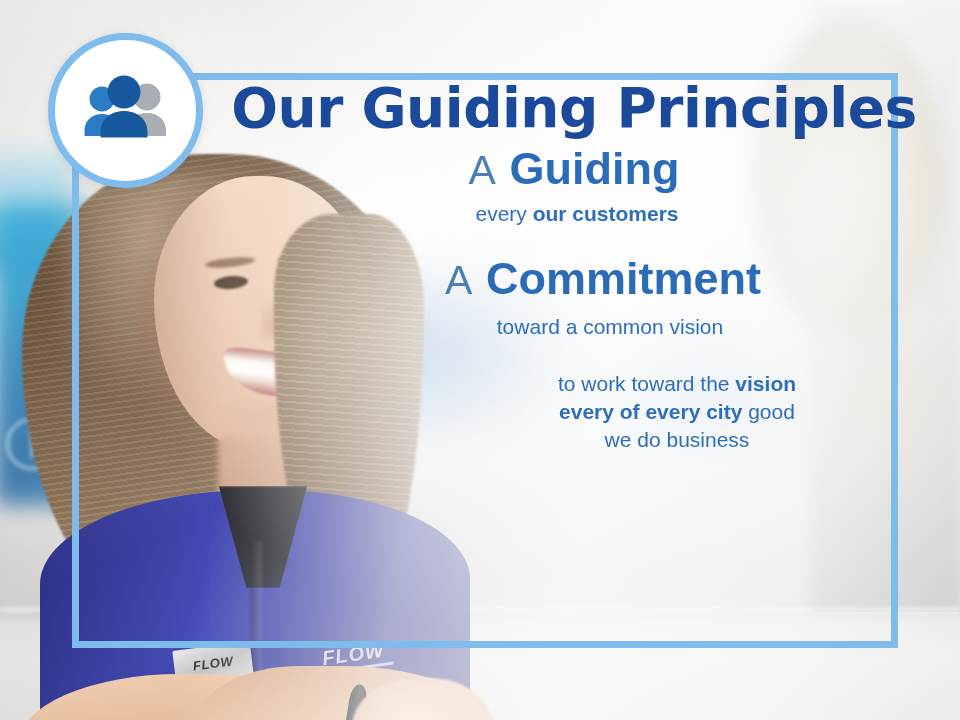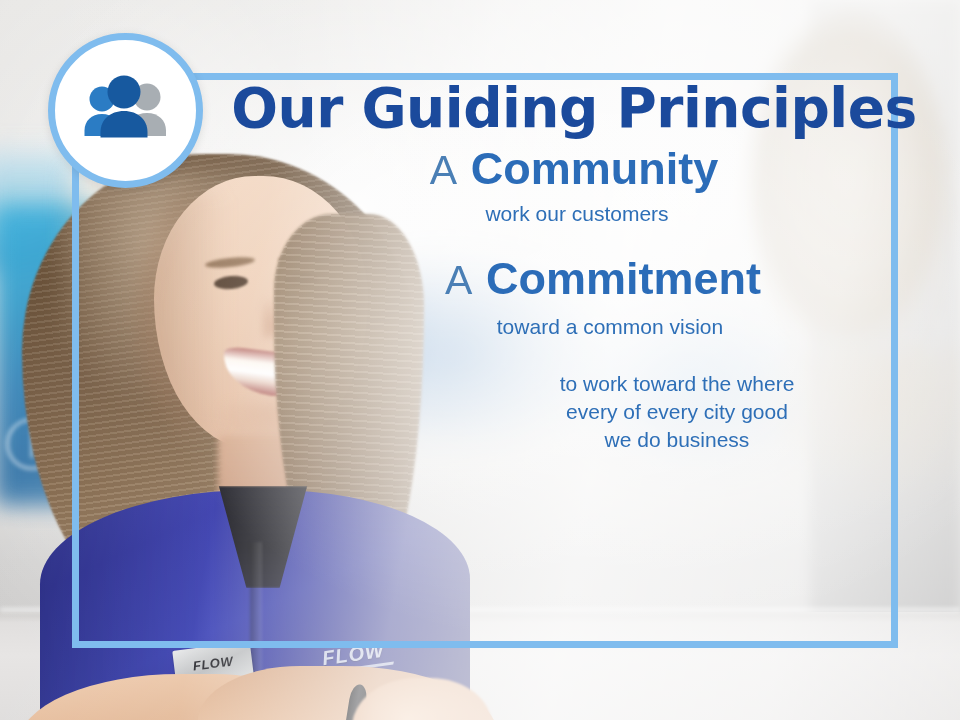--- a/index.html
+++ b/index.html
@@ -313,21 +313,21 @@
     font-size:41px;
     color:#4a7fb5;
     letter-spacing:1px;
   }
   .p-sub{
     font-size:21px;
     line-height:1.32;
     font-weight:normal;
     color:#2e6fb7;
   }
-  .p-sub b{font-weight:normal;}
+  .p-sub b{font-weight:bold;}
 
   
   .block-1{margin-top:8px;}
   .block-1 .p-head{padding-left:0px;}
   .block-1 .p-sub{margin-top:6px;padding-left:6px;}
 
   .block-2{margin-top:26px;}
   .block-2 .p-head{padding-left:58px;}
   .block-2 .p-sub{margin-top:8px;padding-left:72px;}
 
@@ -410,39 +410,39 @@
     </div>
   </div>
 
   <div class="content">
 
     <h1 class="title">Our Guiding Principles</h1>
 
     <div class="principle block-1">
       <div class="p-head">
         <span class="art">A</span>
-        <span>Community</span>
+        <span>Guiding</span>
       </div>
       <div class="p-sub">
-        <span>work </span><b>our customers</b>
+        <span>every </span><b>our customers</b>
       </div>
     </div>
 
     <div class="principle block-2">
       <div class="p-head">
         <span class="art">A</span>
         <span>Commitment</span>
       </div>
       <div class="p-sub">
         <div>toward a common vision</div>
       </div>
     </div>
 
     <div class="principle block-3">
       <div class="p-sub">
-        <div><span>to work toward the </span><b>where</b></div>
+        <div><span>to work toward the </span><b>vision</b></div>
         <div><b>every of every city</b><span> good</span></div>
         <div>we do business</div>
       </div>
     </div>
 
   </div>
 </div>
 
 </body></html>

